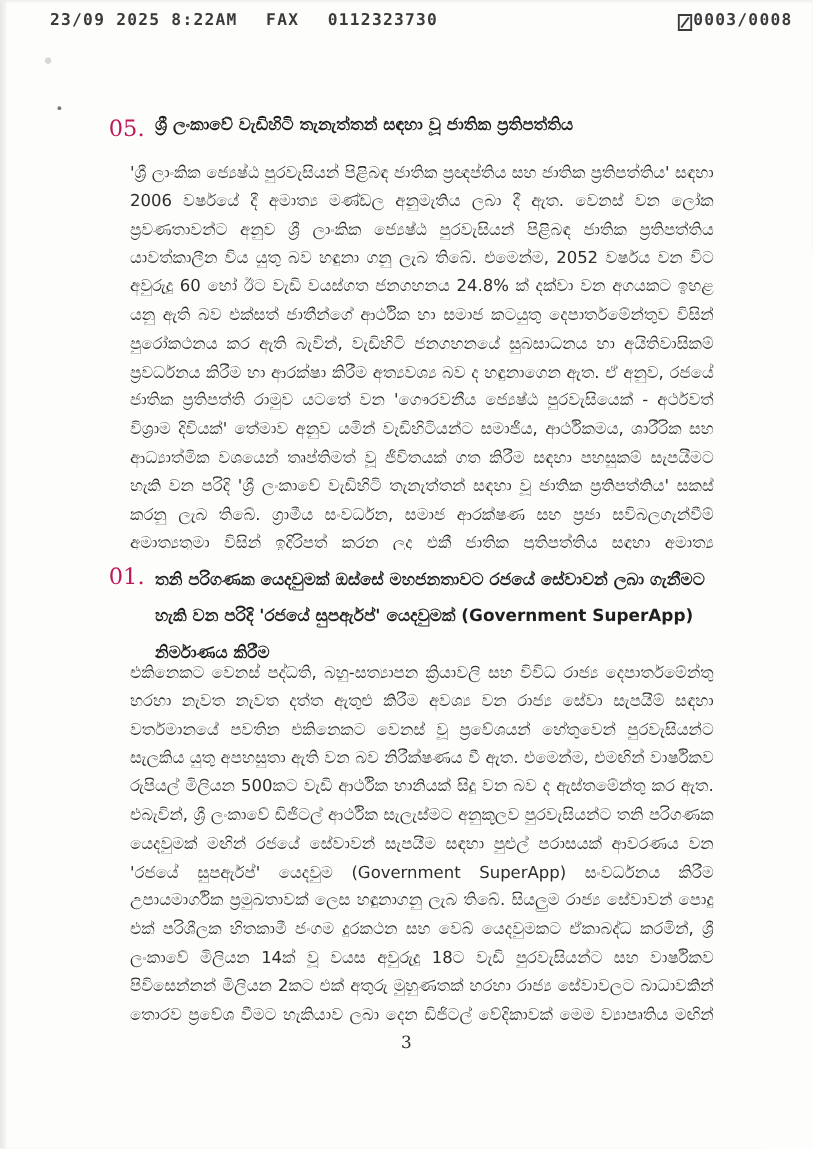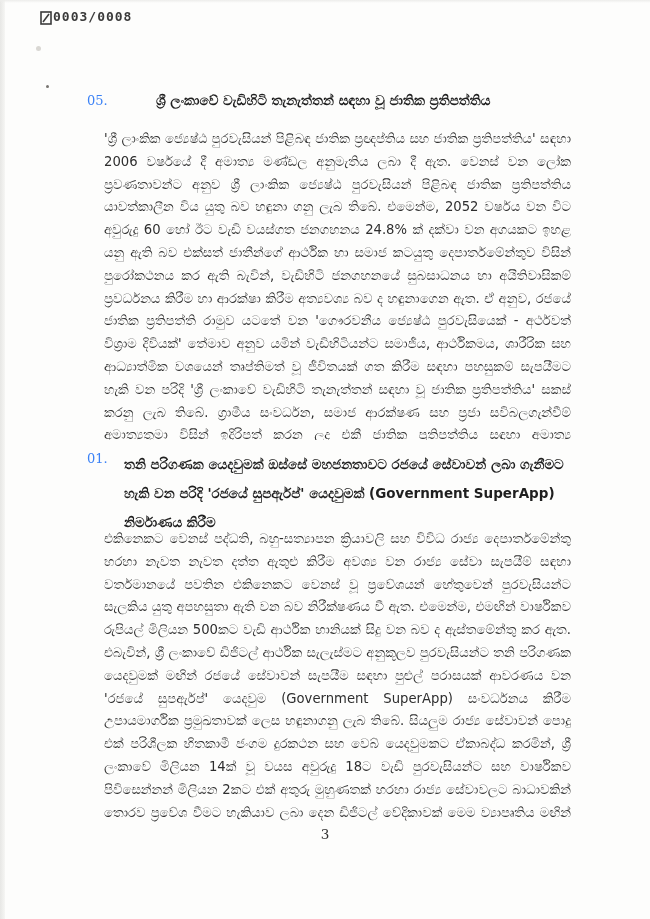--- a/index.html
+++ b/index.html
@@ -41,36 +41,36 @@
     font-size: 13px; font-weight: 700; color: #3b3b3b;
     letter-spacing: 1px;
   }
   .fax-header-left span { margin-right: 14px; }
   .fax-header-right { display: flex; align-items: flex-end; gap: 1px; }
   .fax-page-icon { display: inline-block; width: 12px; height: 14px; position: relative; top: 1px; }
 
   
   .section-number {
     position: absolute; left: 87px;
-    font-size: 13px; color: #3b82f6; font-weight: 400;
+    font-size: 18px; color: #be185d; font-weight: 400;
     font-family: "DejaVu Serif", serif;
   }
   .section-heading {
     position: absolute; left: 124px; width: 448px;
     font-size: 13.5px; font-weight: 700; color: #1f1f1f;
     line-height: 29px; text-align: left;
   }
   .section-body {
     position: absolute; left: 104px; width: 467px;
     font-size: 13.2px; color: #2e2e2e;
     line-height: 22.8px; text-align: justify;
     overflow: hidden;
   }
   #s05-number { top: 93px; }
-  #s05-heading { top: 88px; line-height: 24px; margin-left: 32px; }
+  #s05-heading { top: 88px; line-height: 24px; }
   #s06-number { top: 451px; }
   #s06-heading { top: 450px; }
   #s05-body { top: 128px; height: 312px; }
   #s06-body { top: 528px; height: 296px; }
 
   .page-number {
     position: absolute; top: 826px; left: 0; width: 650px;
     text-align: center; font-size: 13.5px; color: #2e2e2e;
     font-family: "DejaVu Serif", serif;
   }
@@ -79,20 +79,25 @@
 <body>
 
 <div class="page">
 
   <div class="scan-edge-left"></div>
   <div class="scan-edge-top"></div>
   <div class="scan-artifact-smudge"></div>
   <div class="scan-artifact-dot"></div>
 
   <div class="fax-header">
+    <div class="fax-header-left">
+      <span>23/09 2025 8:22AM</span>
+      <span>FAX</span>
+      <span>0112323730</span>
+    </div>
     <div class="fax-header-right">
       <span class="fax-page-icon">
         <svg width="12" height="14" viewBox="0 0 12 14">
           <rect x="1" y="1" width="10" height="12" fill="none" stroke="#3b3b3b" stroke-width="1.6"></rect>
           <line x1="3" y1="11" x2="9" y2="3" stroke="#3b3b3b" stroke-width="1.6"></line>
         </svg>
       </span>
       <span>0003/0008</span>
     </div>
   </div>

